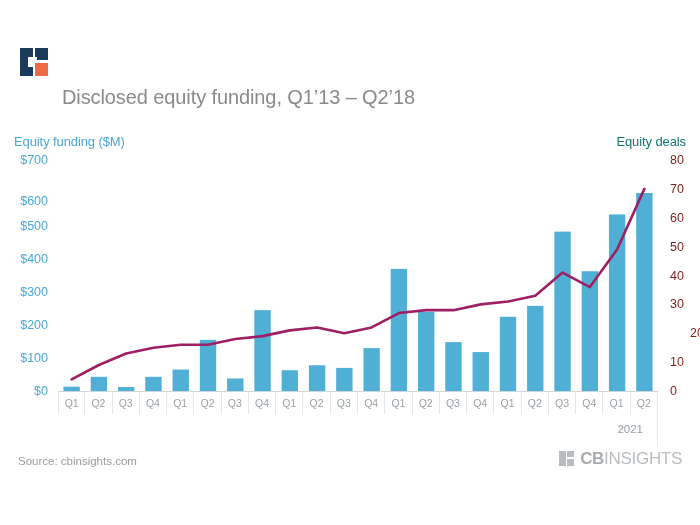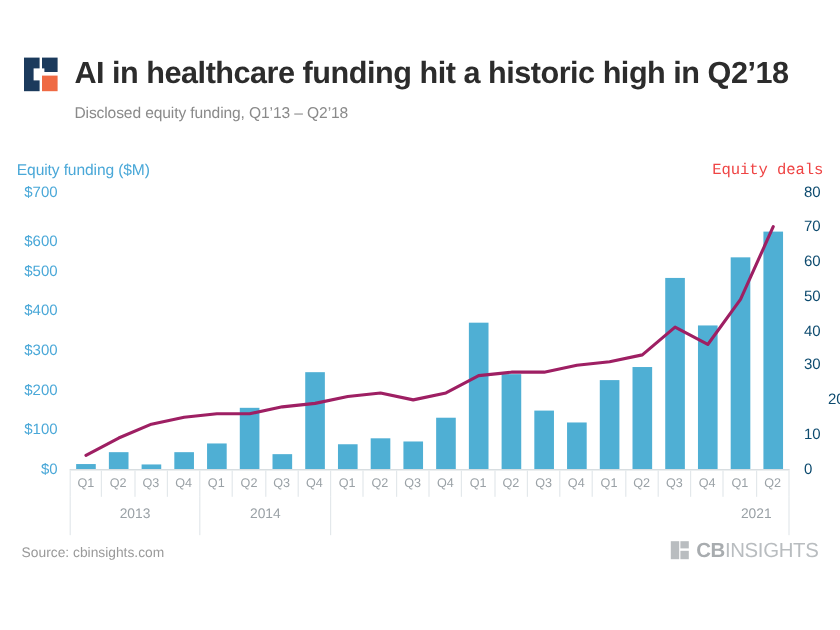--- a/index.html
+++ b/index.html
@@ -47,43 +47,42 @@
     margin: 0;
     font-size: 25.5px;
     font-weight: bold;
     color: #2c2c2c;
     letter-spacing: -0.4px;
     line-height: 1;
     white-space: nowrap;
   }
   .subtitle {
     margin: 10px 0 0 62px;
-    font-size: 13px;
+    font-size: 20px;
     color: #8a8a8a;
     font-weight: normal;
     letter-spacing: -0.1px;
   }
 
   
   .axis-caption-left {
     position: absolute;
     left: 14px;
     top: 134px;
     font-size: 13px;
     color: #4aa8d8;
     letter-spacing: -0.1px;
   }
   .axis-caption-right {
     position: absolute;
     right: 14px;
     top: 134px;
     font-size: 13px;
-    color: #ef4444;
+    color: #0f766e;
     letter-spacing: -0.1px;
-    font-family: Liberation Mono, monospace;
   }
 
   
   #chart-area {
     position: absolute;
     left: 0;
     top: 160px;
     width: 700px;
     height: 290px;
   }
@@ -102,21 +101,21 @@
     white-space: nowrap;
   }
   .y-labels-left .ytick {
     right: 10px;
     text-align: right;
     color: #4aa8d8;
   }
   .y-labels-right .ytick {
     left: 8px;
     text-align: left;
-    color: #0c4a6e;
+    color: #7f1d1d;
   }
 
   .plot {
     position: absolute;
     left: 58px;
     top: 0;
     width: 600px;
     height: 231px;
   }
   .plot-svg {
@@ -212,21 +211,20 @@
 <body>
 
 <div class="header">
   <div class="title-row">
     <div class="cb-mark">
       <span class="sq nav-left"></span>
       <span class="sq nav-tr"></span>
       <span class="sq cutout"></span>
       <span class="sq orange"></span>
     </div>
-    <h1 class="page-title">AI in healthcare funding hit a historic high in Q2’18</h1>
   </div>
   <div class="subtitle">Disclosed equity funding, Q1’13 – Q2’18</div>
 </div>
 
 <div class="axis-caption-left">Equity funding ($M)</div>
 <div class="axis-caption-right">Equity deals</div>
 
 <div id="chart-area">
   <div class="y-labels-left" id="y-left">
       <div class="ytick" style="top: 231px;">$0</div>
@@ -296,22 +294,20 @@
         <div class="q-cell" style="left: 381.818px; width: 27.2727px;">Q3</div>
         <div class="q-cell" style="left: 409.091px; width: 27.2727px;">Q4</div>
         <div class="q-cell" style="left: 436.364px; width: 27.2727px;">Q1</div>
         <div class="q-cell" style="left: 463.636px; width: 27.2727px;">Q2</div>
         <div class="q-cell" style="left: 490.909px; width: 27.2727px;">Q3</div>
         <div class="q-cell" style="left: 518.182px; width: 27.2727px;">Q4</div>
         <div class="q-cell" style="left: 545.455px; width: 27.2727px;">Q1</div>
         <div class="q-cell" style="left: 572.727px; width: 27.2727px;">Q2</div>
       </div>
     <div class="yr-row" id="yr-row">
-        <div class="yr-cell first" style="left: 0px; width: 109.091px;">2013</div>
-        <div class="yr-cell" style="left: 109.091px; width: 109.091px;">2014</div>
         <div class="yr-cell" style="left: 545.455px; width: 54.5455px;">2021</div>
       </div>
   </div>
 </div>
 
 <div class="source">Source: cbinsights.com</div>
 <div class="footer-logo">
   <div class="footer-mark">
     <span class="sq fl"></span>
       <span class="sq ftr"></span>

